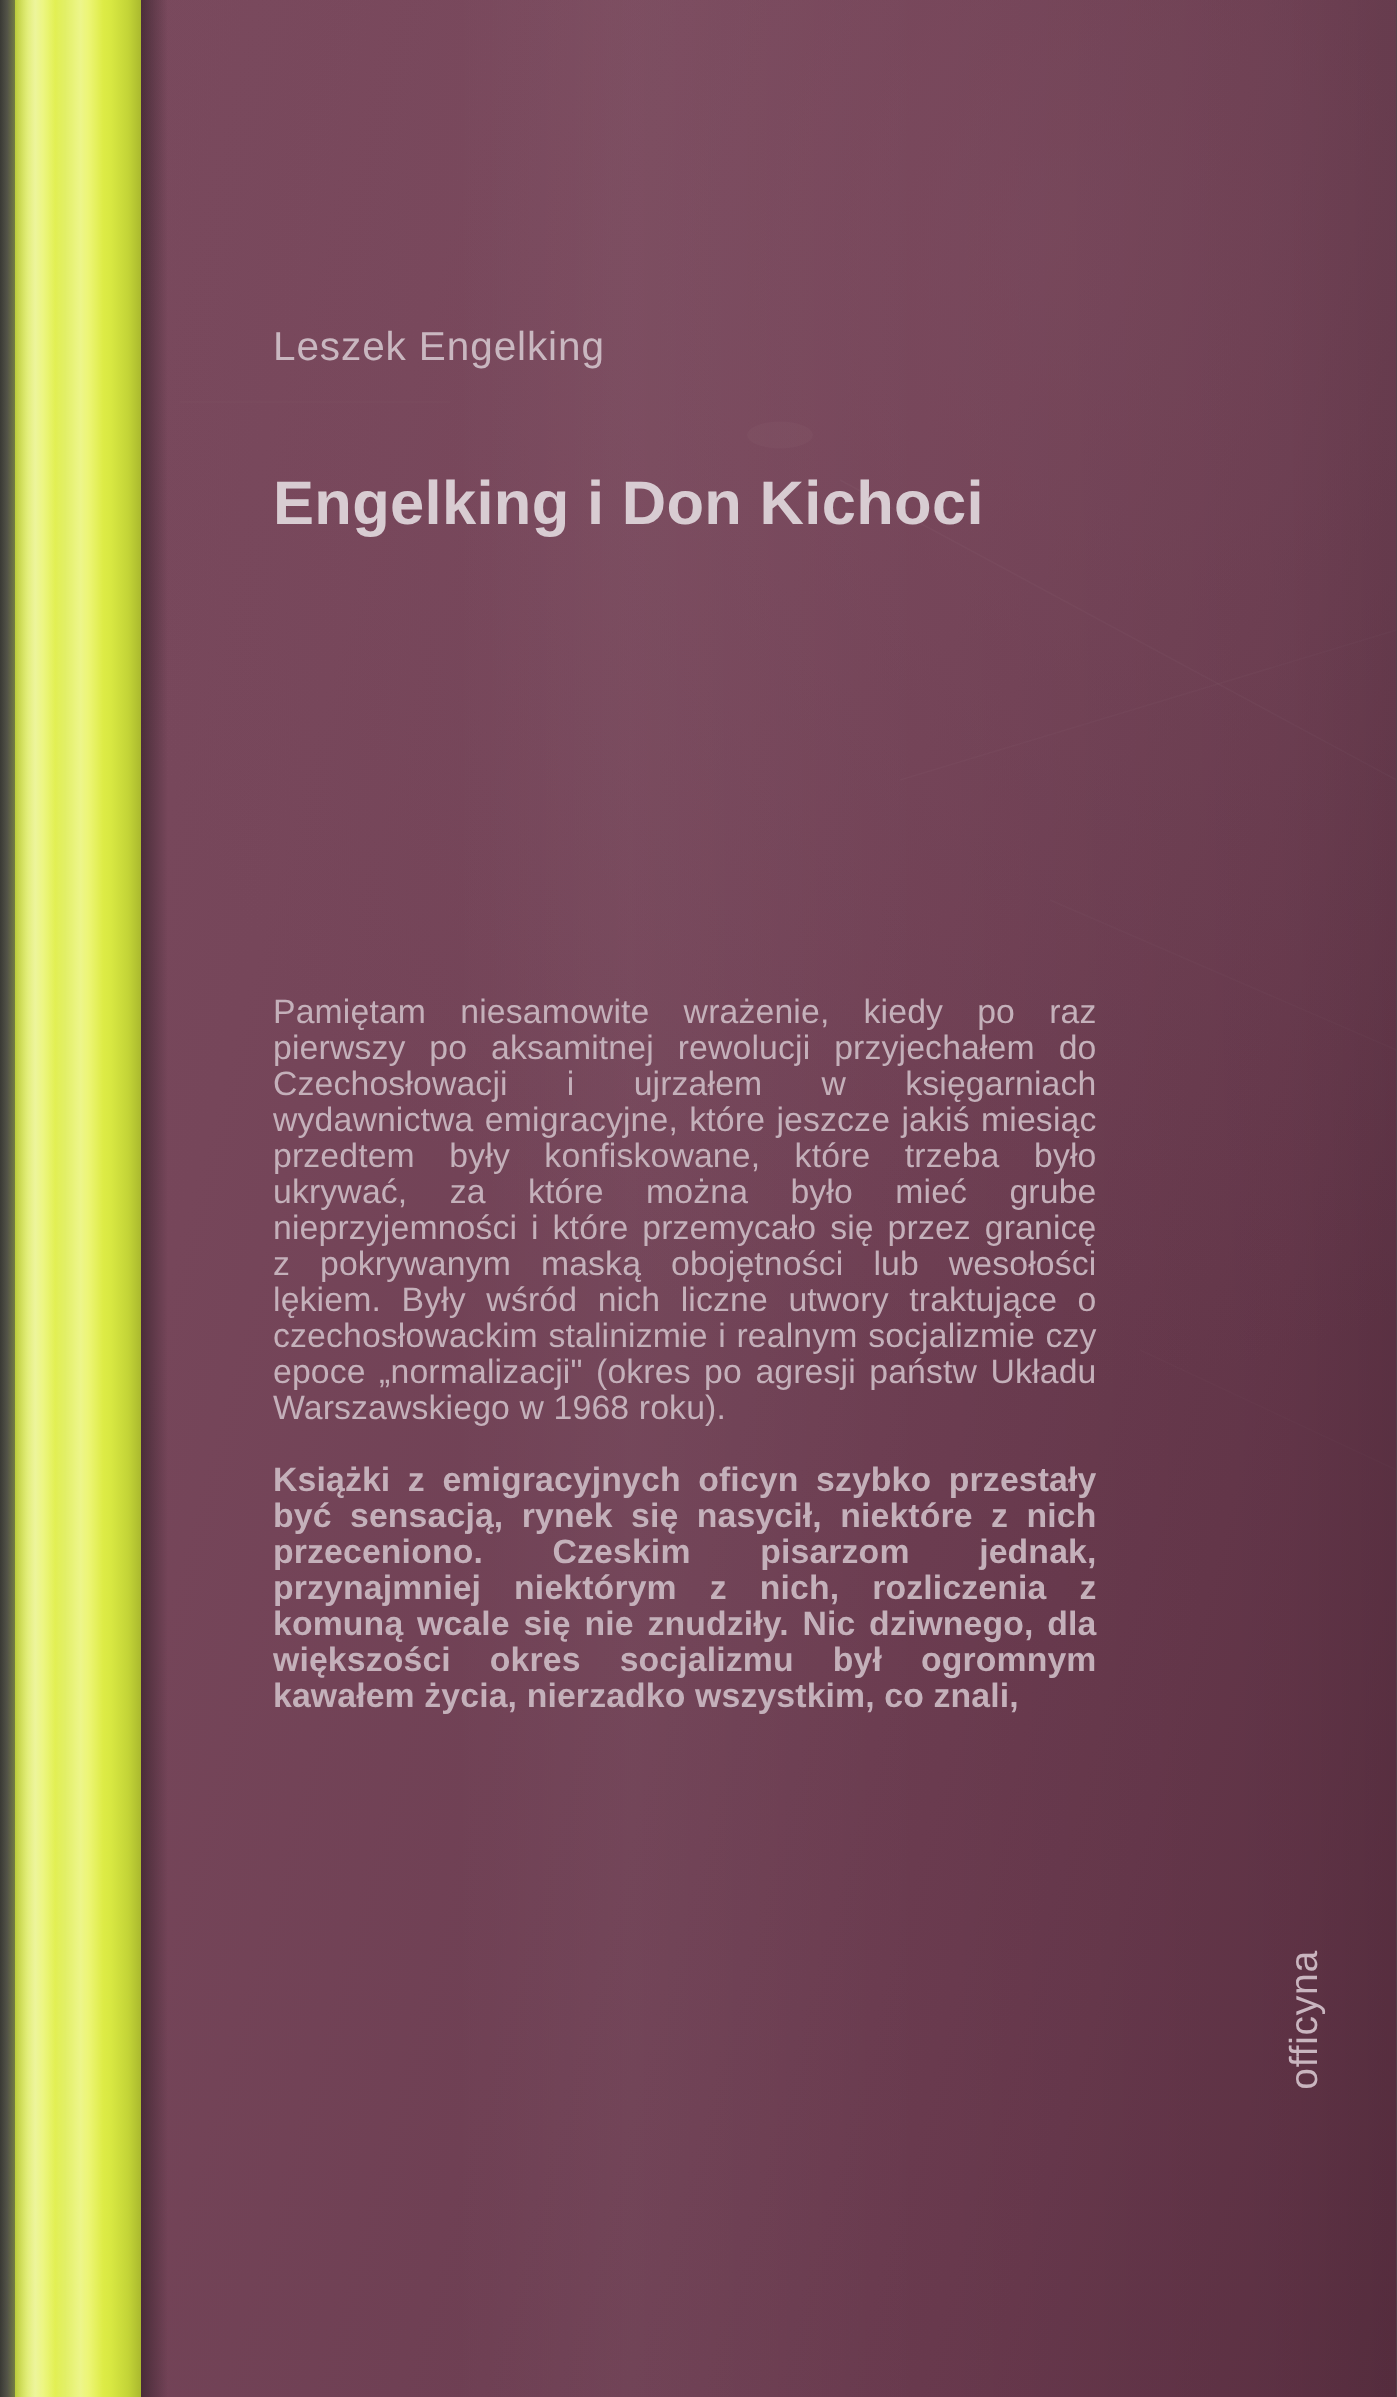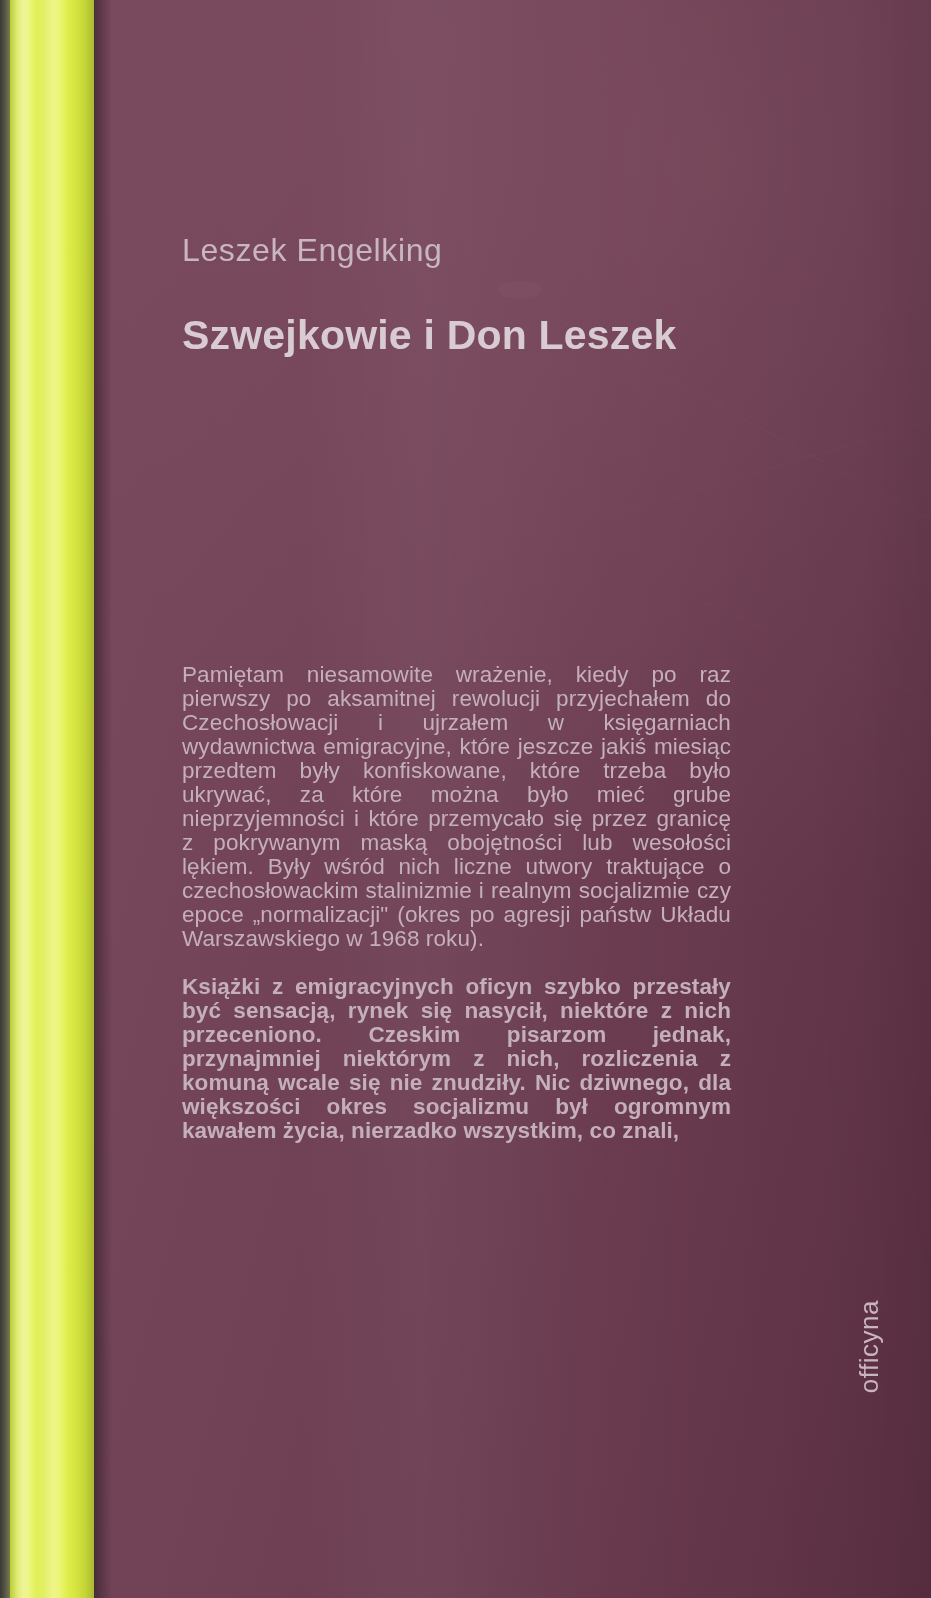--- a/index.html
+++ b/index.html
@@ -98,23 +98,23 @@
   
   .content {
     position: absolute;
     left: 182px;
     top: 0;
     width: 552px;
     height: 100%;
   }
   .author {
     position: absolute;
-    top: 232px;
+    top: 216px;
     left: 0;
-    font-size: 32px;
+    font-size: 27px;
     letter-spacing: 0.6px;
     color: #c9b7c0;
     font-weight: 400;
   }
   .title {
     position: absolute;
     top: 312px;
     left: 0;
     width: 640px;
     font-size: 41px;
@@ -169,21 +169,21 @@
   <div class="spine">
     <div class="spine-dark-edge"></div>
     <div class="spine-green"></div>
     <div class="spine-gloss"></div>
     <div class="spine-inner-shadow"></div>
   </div>
   <div class="sheen"></div>
 
   <div class="content">
     <div class="author">Leszek Engelking</div>
-    <div class="title">Szwejkowie i Don Leszek</div>
+    <div class="title">Engelking i Don Kichoci</div>
     <div class="blurb">
       <p>Pamiętam niesamowite wrażenie, kiedy po raz pierwszy po aksamitnej rewolucji przyjechałem do Czechosłowacji i ujrzałem w księgarniach wydawnictwa emigracyjne, które jeszcze jakiś miesiąc przedtem były konfiskowane, które trzeba było ukrywać, za które można było mieć grube nieprzyjemności i które przemycało się przez granicę z pokrywanym maską obojętności lub wesołości lękiem. Były wśród nich liczne utwory traktujące o czechosłowackim stalinizmie i realnym socjalizmie czy epoce „normalizacji" (okres po agresji państw Układu Warszawskiego w 1968 roku).</p>
       <p>Książki z emigracyjnych oficyn szybko przestały być sensacją, rynek się nasycił, niektóre z nich przeceniono. Czeskim pisarzom jednak, przynajmniej niektórym z nich, rozliczenia z komuną wcale się nie znudziły. Nic dziwnego, dla większości okres socjalizmu był ogromnym kawałem życia, nierzadko wszystkim, co znali,</p>
     </div>
   </div>
 
   <div class="publisher">officyna</div>
 </div>
 
 </body></html>

